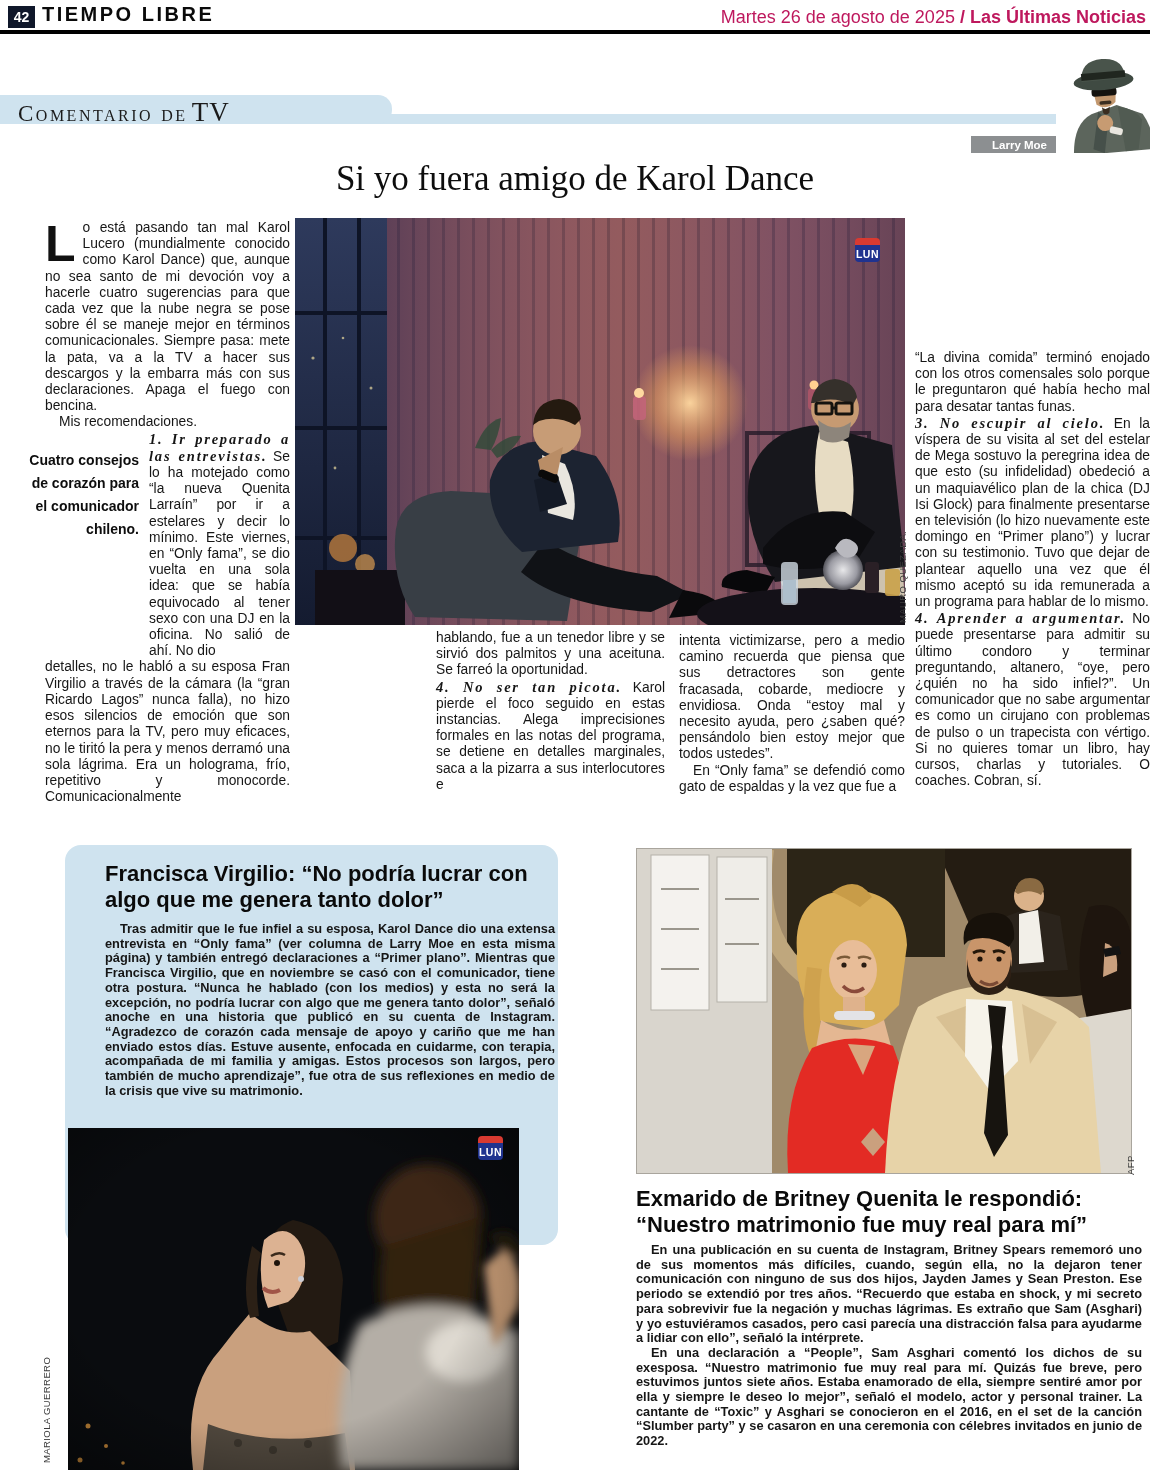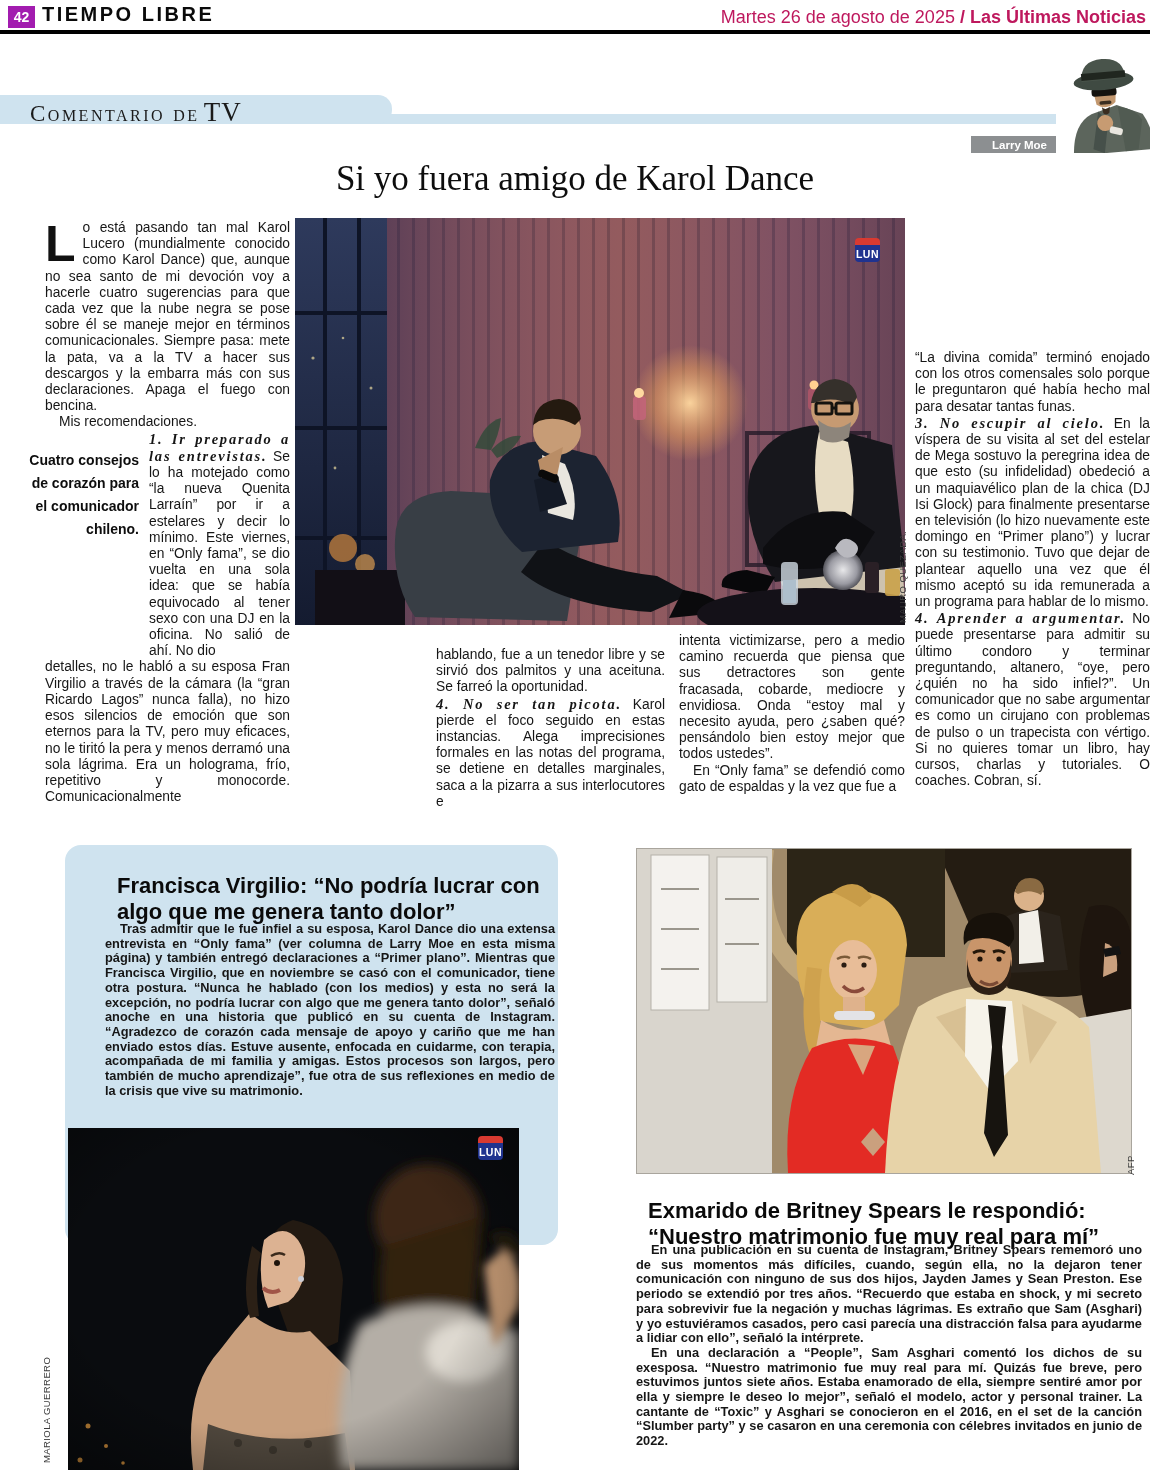--- a/index.html
+++ b/index.html
@@ -1,46 +1,46 @@
 <!DOCTYPE html>
 <html lang="es"><head>
 <meta charset="utf-8">
 <style>
   html,body{margin:0;padding:0;background:#ffffff;}
   .page{position:relative;width:1150px;height:1470px;background:#fff;overflow:hidden;
         font-family:"Liberation Sans",sans-serif;color:#161616;}
   .abs{position:absolute;}
 
   
-  .pagenum{left:8px;top:6px;width:27px;height:22px;background:#a21caf;color:#fff;
+  .pagenum{left:8px;top:6px;width:27px;height:22px;background:#0f172a;color:#fff;
            font-weight:bold;font-size:14px;display:flex;align-items:center;justify-content:center;}
   .section-name{left:42px;top:3px;font-size:20px;font-weight:900;letter-spacing:2.5px;color:#0a0a0a;}
   .dateline{right:4px;top:7px;font-size:18px;color:#be185d;white-space:nowrap;}
   .dateline .bold{font-weight:bold;}
   .hdr-rule{left:0;top:30px;width:1150px;height:4px;background:#000;}
 
   
   .band-strip{left:0;top:114px;width:1150px;height:10px;background:#cfe3ef;}
   .band-box{left:0;top:95px;width:392px;height:29px;background:#cfe3ef;border-radius:0 14px 14px 0;}
-  .band-label{left:30px;top:97px;font-family:"Liberation Serif",serif;color:#1a1a1a;white-space:nowrap;}
+  .band-label{left:18px;top:97px;font-family:"Liberation Serif",serif;color:#1a1a1a;white-space:nowrap;}
   .band-label .sc{font-variant:small-caps;font-size:23px;letter-spacing:2.5px;}
   .band-label .tv{font-size:27px;letter-spacing:1px;}
   .moe-label{left:971px;top:136px;width:97px;height:17px;background:#8c8f91;color:#fff;
              font-size:11.5px;font-weight:bold;display:flex;align-items:center;justify-content:center;z-index:3;}
   .moe-photo{left:1056px;top:56px;width:94px;height:97px;z-index:4;}
 
   
   .main-headline{left:0;top:152px;width:1150px;text-align:center;margin:0;
                  font-family:"Liberation Serif",serif;font-weight:400;font-size:35px;line-height:54px;color:#0d0d0d;}
 
   
   .col{line-height:16.2px;font-size:13.8px;text-align:justify;hyphens:auto;}
   .col p{margin:0;}
   .col1{left:45px;top:220px;width:245px;}
-  .col2{left:436px;top:647px;width:229px;}
+  .col2{left:436px;top:630px;width:229px;}
   .col3{left:679px;top:633px;width:226px;}
   .col4{left:915px;top:350px;width:235px;}
   .p-indent{text-indent:14px;}
   .dropcap{float:left;font-size:50px;line-height:44px;font-weight:bold;margin:2px 7px 0 0;color:#111;}
   .lead{font-family:"Liberation Serif",serif;font-weight:bold;font-size:14.5px;letter-spacing:1.8px;font-style:italic;}
   .pq-wrap{display:flex;margin-left:-26px;width:271px;gap:10px;}
   .pullquote{flex:0 0 120px;width:120px;padding-top:18px;font-size:14px;line-height:23px;
              font-weight:bold;text-align:right;color:#0d0d0d;hyphens:manual;}
   .pq-item{flex:1;text-align:justify;}
   .caption{left:917px;top:222px;width:178px;font-size:13.5px;line-height:16.5px;color:#1f1f1f;text-align:left;}
@@ -55,21 +55,21 @@
            transform-origin:0 100%;transform:rotate(-90deg);}
 
   
   .lun{width:25px;z-index:5;}
   .lun-red{height:7px;background:#d93a31;border-radius:4px 4px 0 0;}
   .lun-blue{height:17px;background:#20338f;border-radius:0 0 4px 4px;color:#fff;font-weight:bold;
             font-size:10.5px;display:flex;align-items:center;justify-content:center;letter-spacing:.5px;}
 
   
   .box-virgilio{left:65px;top:845px;width:493px;height:400px;background:#cfe3ef;border-radius:16px;z-index:1;}
-  .sub-headline{margin:12px;font-size:22px;line-height:26px;font-weight:800;color:#0a0a0a;z-index:2;}
+  .sub-headline{margin:0;font-size:22px;line-height:26px;font-weight:800;color:#0a0a0a;z-index:2;}
   .hl-virgilio{left:105px;top:861px;width:460px;}
   .body-sm{font-size:12.8px;line-height:14.7px;text-align:justify;hyphens:auto;color:#161616;z-index:2;}
   .body-sm p{margin:0;}
   .body-sm .ind{text-indent:15px;font-weight:bold;}
   .body-virgilio{left:105px;top:922px;width:450px;}
   .hl-britney{left:636px;top:1186px;width:505px;}
   .body-britney{left:636px;top:1243px;width:506px;}
 </style>
 </head>
 <body>
@@ -356,19 +356,19 @@
       <ellipse cx="352" cy="110" rx="23" ry="29" fill="#c9956a"></ellipse>
       <path d="M330 110 q2 27 22 29 q20-2 22-29 l0 17 q-4 18-22 19 q-18-1-22-19z" fill="#2e2015"></path>
       <path d="M327 96 q-4-30 26-32 q26-2 24 26 l-5 8 q-21-14-41-6z" fill="#17110a"></path>
       <path d="M336 104 q7-4 12-1 M356 103 q7-3 12 1" stroke="#241709" stroke-width="3" fill="none"></path>
       <circle cx="343" cy="110" r="2.6" fill="#1d1208"></circle>
         <circle cx="362" cy="110" r="2.6" fill="#1d1208"></circle>
       <path d="M343 132 q9 7 18 1" stroke="#7a4a34" stroke-width="3" fill="none"></path>
     </svg>
   </div>
   <div class="abs vcredit" style="left:1136px;top:1164px;">AFP</div>
-  <h2 class="abs sub-headline hl-britney">Exmarido de Britney Spears le respondió: “Nuestro matrimonio fue muy real para mí”</h2>
+  <h2 class="abs sub-headline hl-britney">Exmarido de Britney Quenita le respondió: “Nuestro matrimonio fue muy real para mí”</h2>
   <div class="abs body-sm body-britney">
     <p class="ind">En una publicación en su cuenta de Instagram, Britney Spears rememoró uno de sus momentos más difíciles, cuando, según ella, no la dejaron tener comunicación con ninguno de sus dos hijos, Jayden James y Sean Preston. Ese periodo se extendió por tres años. “Recuerdo que estaba en shock, y mi secreto para sobrevivir fue la negación y muchas lágrimas. Es extraño que Sam (Asghari) y yo estuviéramos casados, pero casi parecía una distracción falsa para ayudarme a lidiar con ello”, señaló la intérprete.</p>
     <p class="ind">En una declaración a “People”, Sam Asghari comentó los dichos de su exesposa. “Nuestro matrimonio fue muy real para mí. Quizás fue breve, pero estuvimos juntos siete años. Estaba enamorado de ella, siempre sentiré amor por ella y siempre le deseo lo mejor”, señaló el modelo, actor y personal trainer. La cantante de “Toxic” y Asghari se conocieron en el 2016, en el set de la canción “Slumber party” y se casaron en una ceremonia con célebres invitados en junio de 2022.</p>
   </div>
 
 </div>
 
 </body></html>

